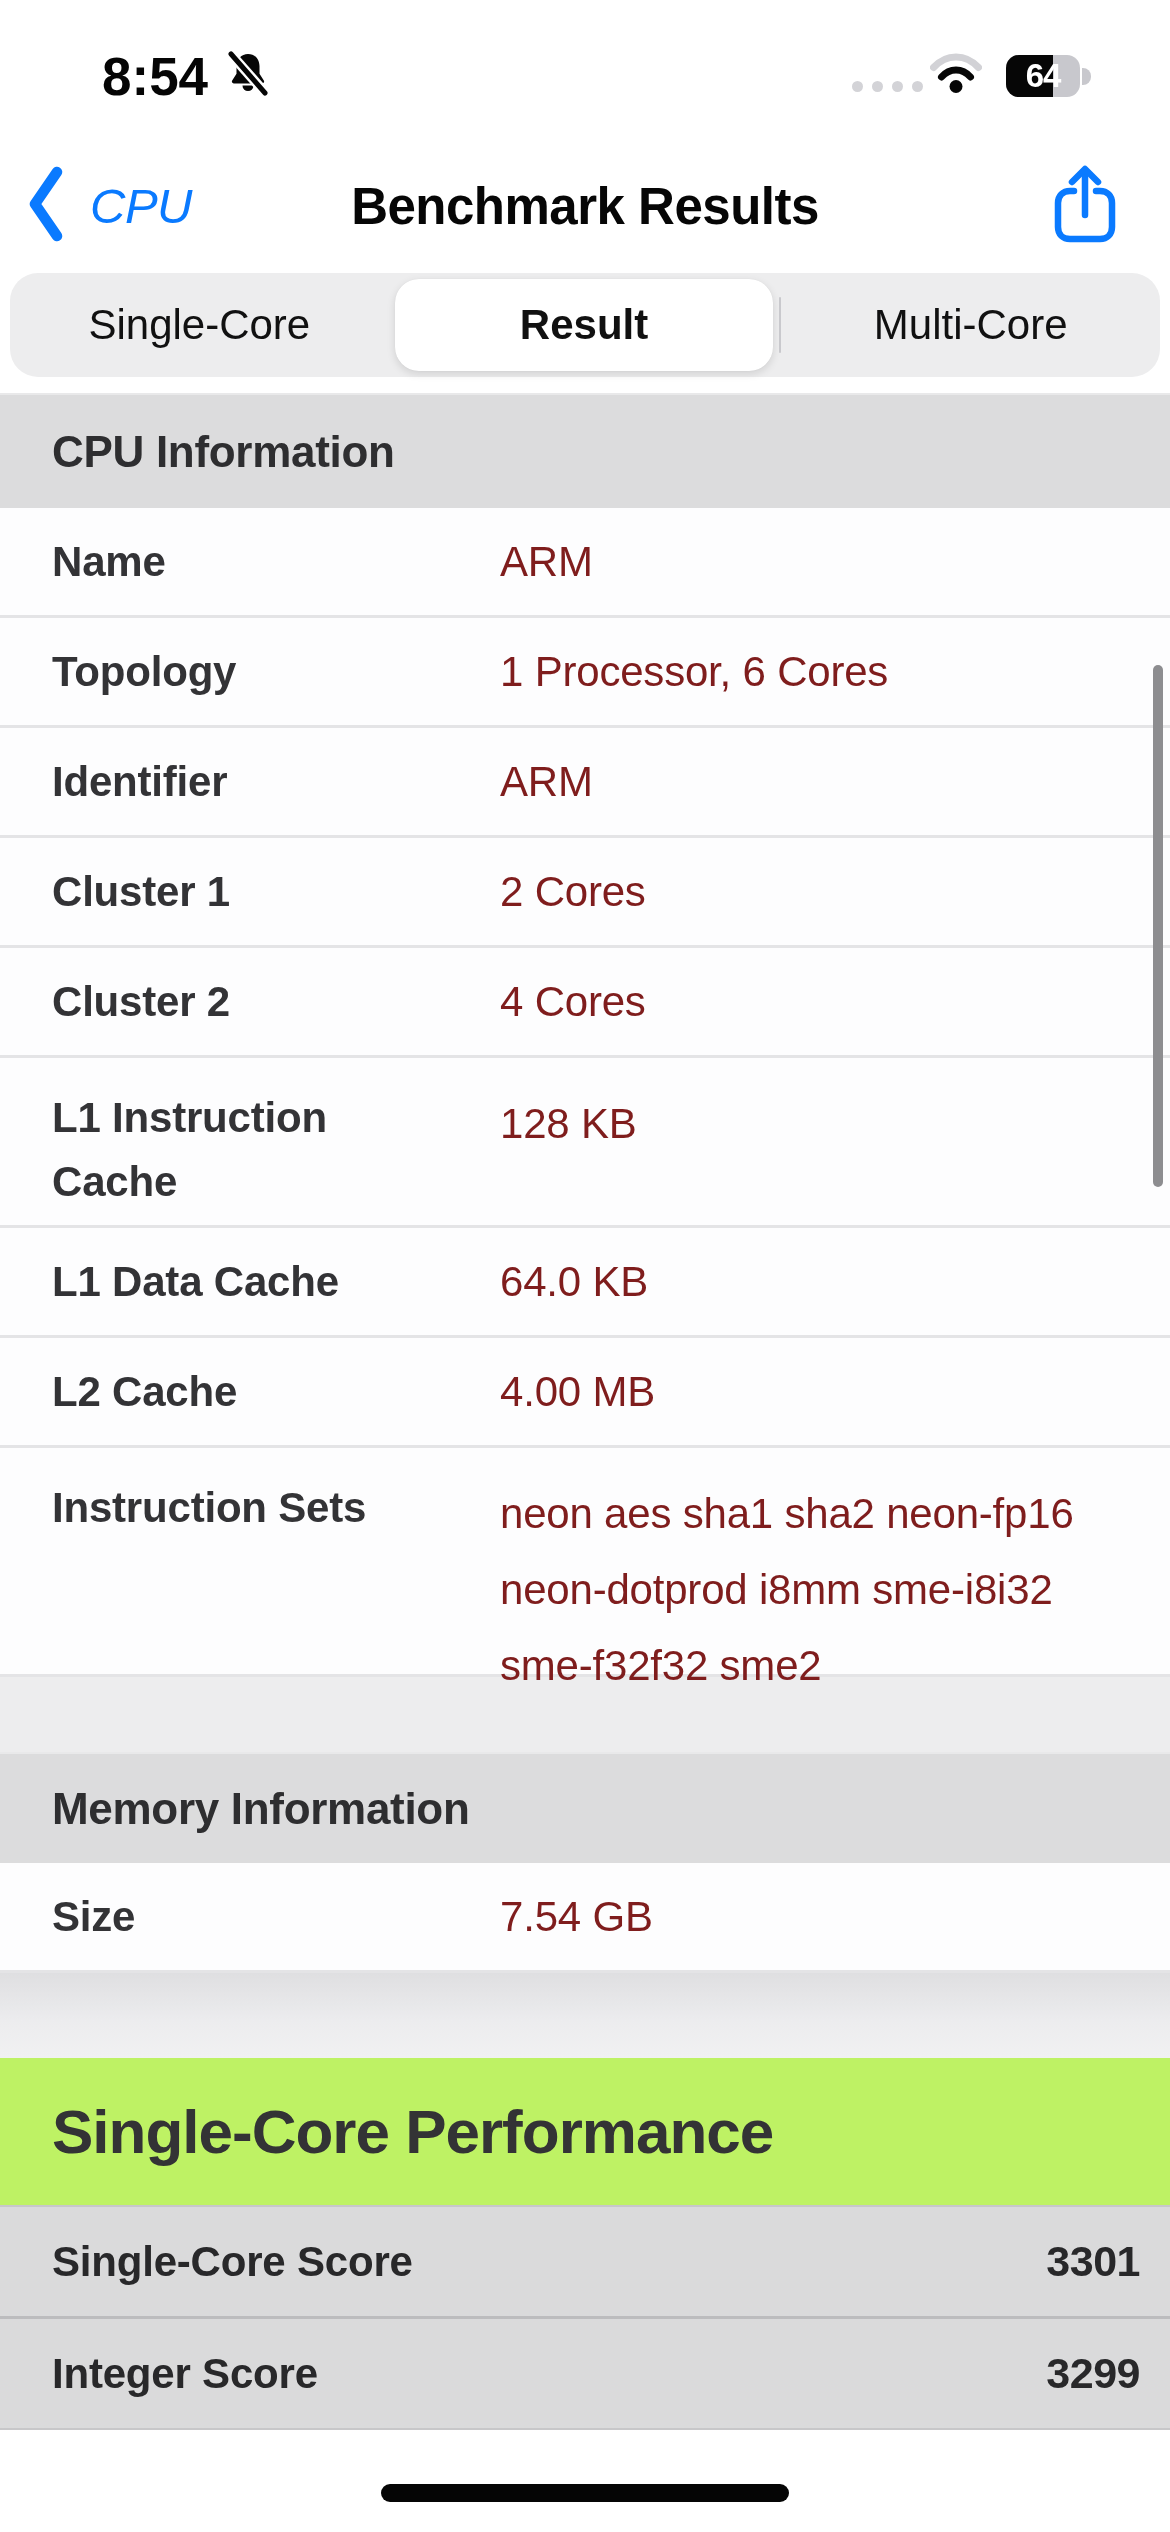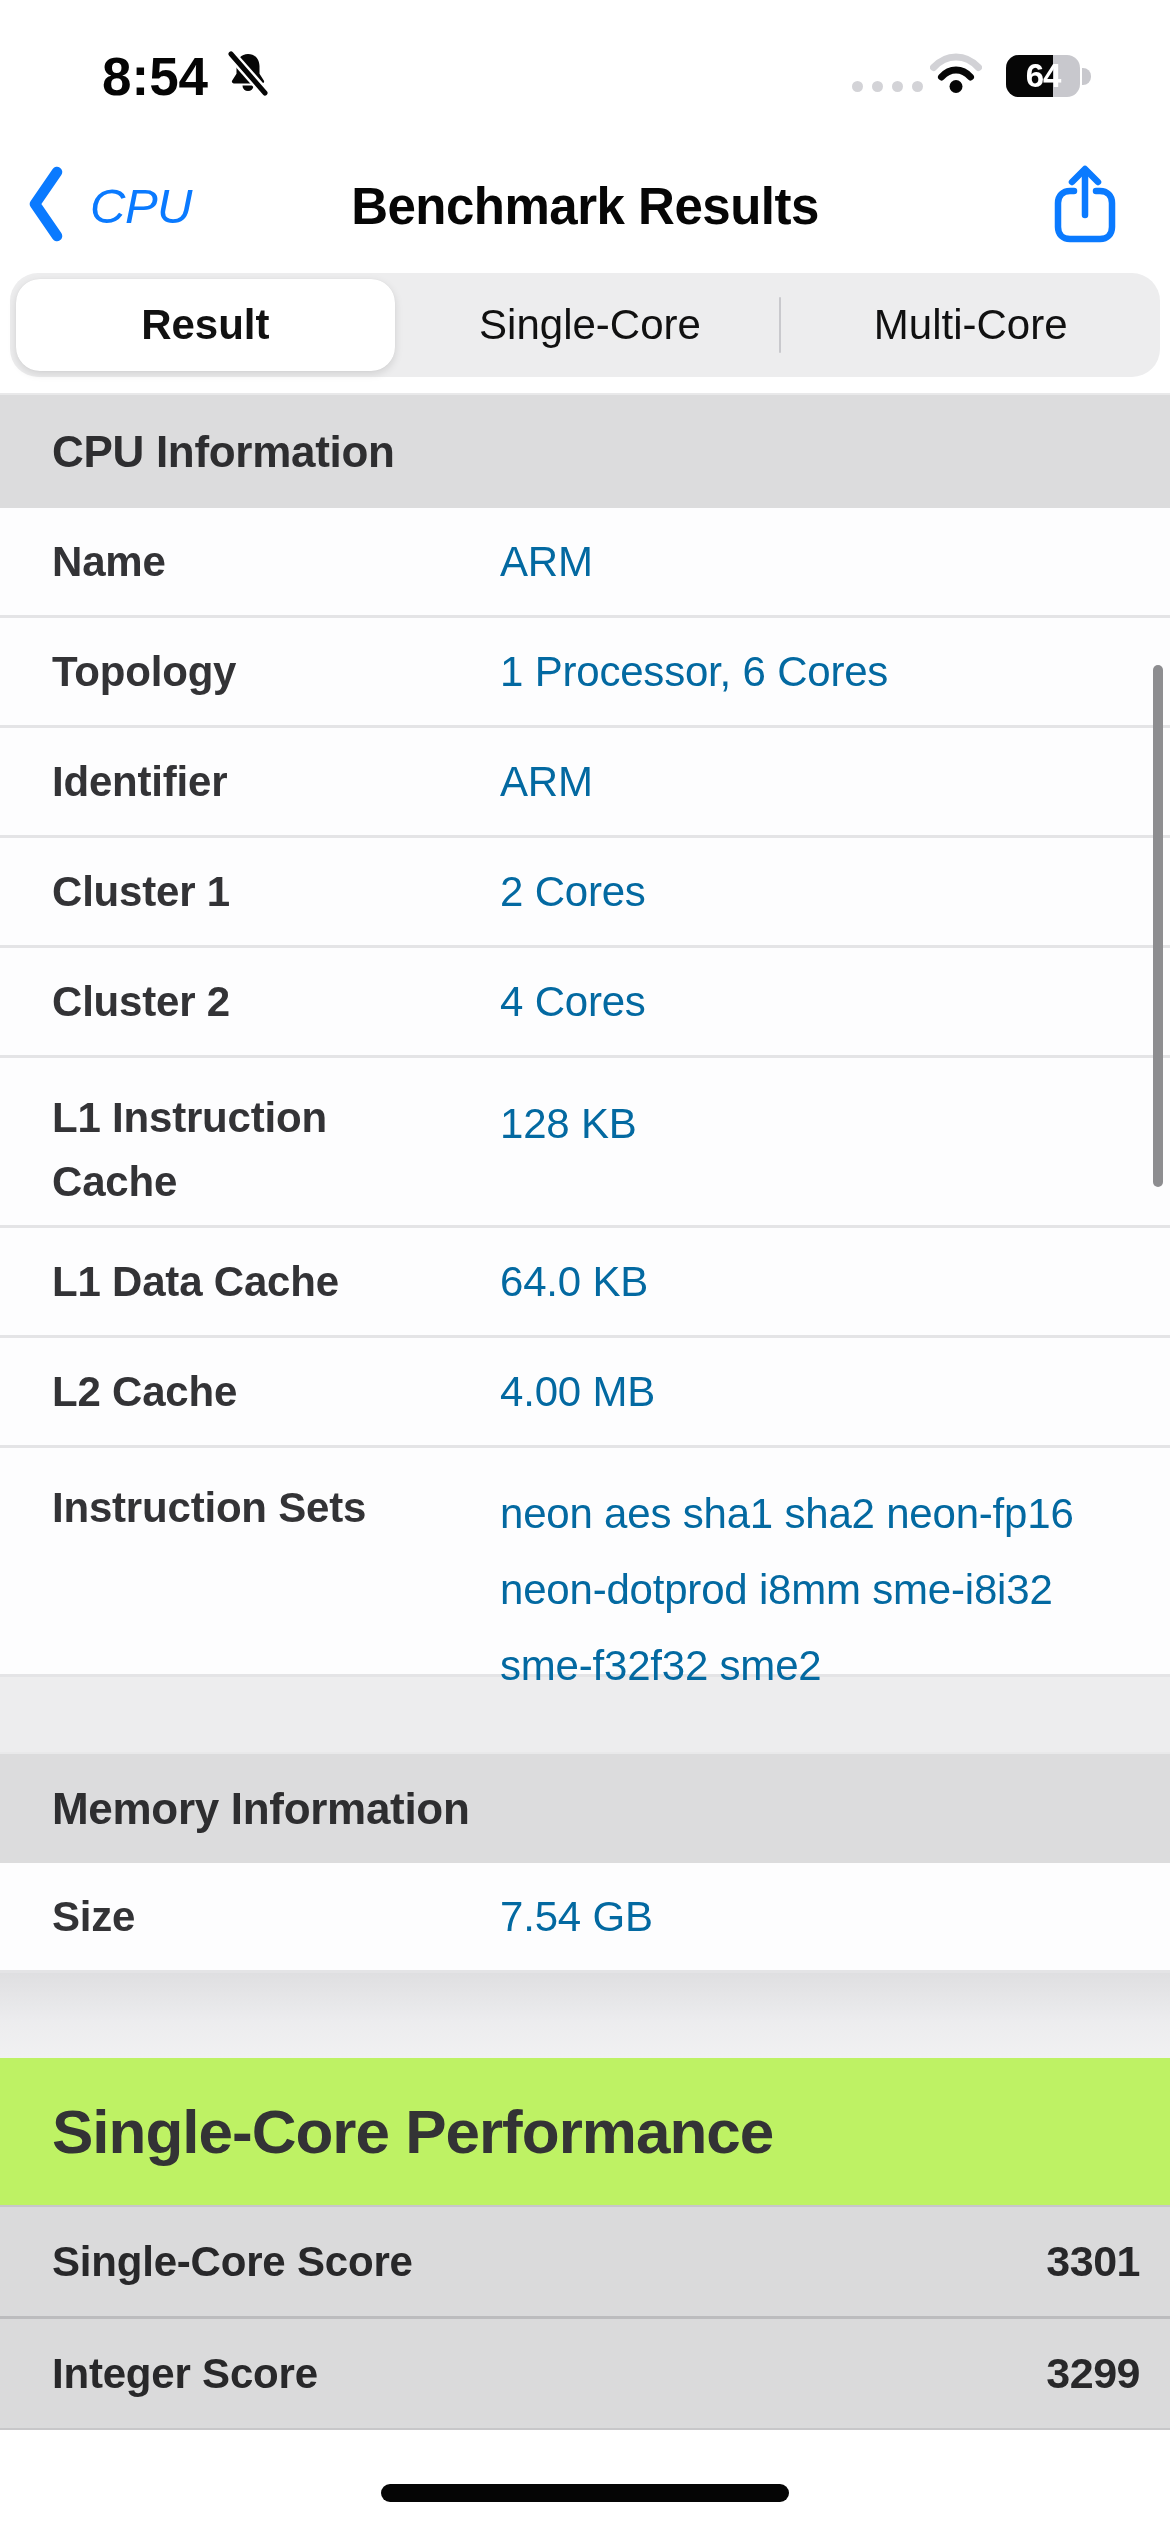--- a/index.html
+++ b/index.html
@@ -34,21 +34,21 @@
   .white-strip{height:16px;background:#fff;}
   
   .section-header{height:115px;background:#dcdcdd;border-top:2px solid #e9e9ea;display:flex;align-items:center;
     padding-left:52px;font-size:44px;font-weight:700;color:#2e2e30;letter-spacing:-0.3px;box-sizing:border-box;}
   .section-header.mem{height:111px;}
   .row{display:flex;align-items:center;background:#fdfdfe;border-bottom:3px solid #e4e4e6;height:110px;box-sizing:border-box;padding-left:52px;}
   .row.top{align-items:flex-start;padding-top:28px;}
   .row.l1{height:170px;}
   .row.isets{height:229px;}
   .row-label{width:448px;box-sizing:border-box;padding-right:80px;font-size:42px;font-weight:600;color:#333336;line-height:64px;letter-spacing:-0.2px;}
-  .row-value{flex:1;max-width:644px;font-size:42px;color:#0369a1;line-height:64px;letter-spacing:-0.2px;}
+  .row-value{flex:1;max-width:644px;font-size:42px;color:#7f1d1d;line-height:64px;letter-spacing:-0.2px;}
   .row.top .row-value{line-height:76px;}
   .section-gap{height:75px;background:#ededee;}
   .gradient-gap{height:85px;background:linear-gradient(180deg,#dfdfe1 0%,#ececee 55%,#f1f1f2 100%);}
   
   .perf-band{height:147px;background:#bef264;display:flex;align-items:center;padding-left:52px;box-sizing:border-box;}
   .perf-title{font-size:62px;font-weight:700;color:#333335;letter-spacing:-1px;}
   .score-row{display:flex;align-items:center;justify-content:space-between;background:#dadadb;box-sizing:border-box;
     padding:0 30px 0 52px;}
   .score-row.first{height:114px;border-top:2px solid #c7c7c9;border-bottom:3px solid #bcbcbe;}
   .score-row.second{height:111px;border-bottom:2px solid #c7c7c9;}
@@ -109,22 +109,22 @@
         <svg width="70" height="84" viewBox="0 0 70 84">
           <path d="M24 28 h-4 c-7.2 0 -12 4.8 -12 12 v24 c0 7.2 4.8 12 12 12 h30 c7.2 0 12 -4.8 12 -12 V40 c0 -7.2 -4.8 -12 -12 -12 h-4" fill="none" stroke="#0a7aff" stroke-width="6.5" stroke-linecap="round"></path>
           <line x1="35" y1="52" x2="35" y2="8" stroke="#0a7aff" stroke-width="6.5" stroke-linecap="round"></line>
           <polyline points="22,19 35,6 48,19" fill="none" stroke="#0a7aff" stroke-width="6.5" stroke-linecap="round" stroke-linejoin="round"></polyline>
         </svg>
       </span>
     </div>
   </div>
 
   <div class="segmented">
+    <div class="seg">Single-Core</div>
     <div class="seg selected">Result</div>
-    <div class="seg">Single-Core</div>
     <div class="seg-divider"></div>
     <div class="seg">Multi-Core</div>
   </div>
   <div class="white-strip"></div>
 
   <div class="section-header">CPU Information</div>
 
   <div class="row">
     <div class="row-label">Name</div>
     <div class="row-value">ARM</div>

